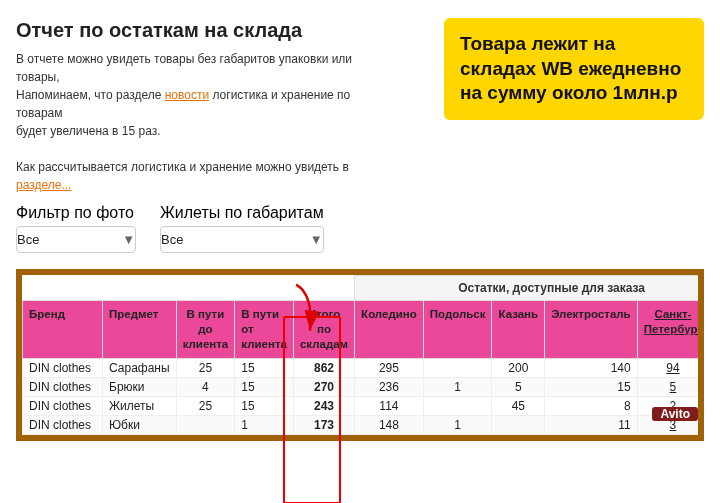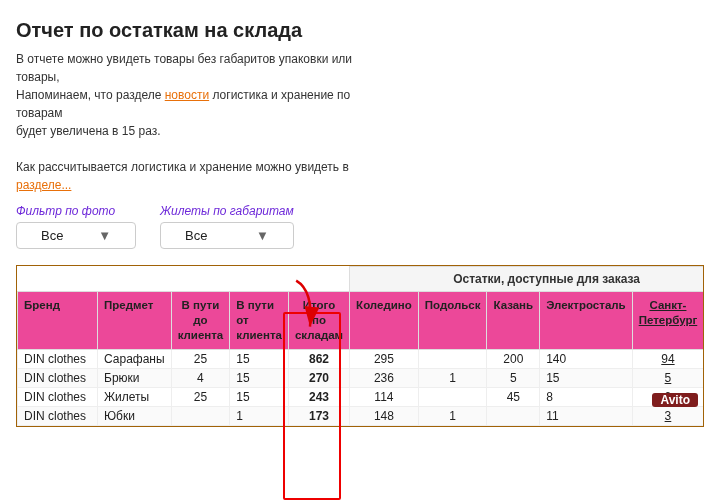--- a/index.html
+++ b/index.html
@@ -71,51 +71,50 @@
       align-items: flex-end;
     }
 
     .filter-group {
       display: flex;
       flex-direction: column;
       gap: 4px;
     }
 
     .filter-label {
-      font-size: 12px;
-      color: #6d28d9;
-      font-style: italic;
+      font-size: 16px;
+      color: #000000;
     }
 
     .filter-select {
       display: flex;
       align-items: center;
       border: 1px solid #ccc;
       border-radius: 4px;
-      padding: 5px 24px;
+      padding: 5px 0;
       min-width: 120px;
       background: #fff;
       cursor: pointer;
       justify-content: space-between;
       font-size: 13px;
     }
 
     .filter-select span.arrow {
       margin-left: 10px;
       color: #666;
     }
 
     .table-section {
       position: relative;
       margin-top: 6px;
     }
 
     .table-wrapper {
       overflow: hidden;
-      border: 1px solid #a16207;
+      border: 6px solid #a16207;
       border-radius: 0;
     }
 
     table {
       border-collapse: collapse;
       width: 100%;
       font-size: 12px;
     }
 
     .group-header-row td {
@@ -161,21 +160,21 @@
     }
 
     .col-brand { min-width: 80px; }
     .col-predmet { min-width: 66px; }
     .col-put-do { min-width: 40px; text-align: center; }
     .col-put-ot { min-width: 40px; }
     .col-itogo { min-width: 54px; text-align: center; font-weight: 600; }
     .col-kolodino { min-width: 40px; text-align: center; }
     .col-podolsk { min-width: 40px; text-align: center; }
     .col-kazan { min-width: 40px; text-align: center; }
-    .col-electrostal { min-width: 56px; text-align: left; }
+    .col-electrostal { min-width: 56px; text-align: right; }
     .col-spb { min-width: 54px; text-align: center; text-decoration: underline; }
     .col-kras { min-width: 28px; text-align: center; }
 
     
     .highlight-overlay {
       position: absolute;
       border: 2.5px solid #e00;
       border-radius: 2px;
       pointer-events: none;
       z-index: 10;
@@ -214,20 +213,21 @@
   <div class="header-area">
     <div class="header-text">
       <div class="page-title">Отчет по остаткам на склада</div>
       <div class="description">
         <span>В отчете можно увидеть товары без габаритов упаковки или товары,</span><br>
         <span>Напоминаем, что разделе </span><a href="#">новости</a><span> логистика и хранение по товарам</span><br>
         <span>будет увеличена в 15 раз.</span><br><br>
         <span>Как рассчитывается логистика и хранение можно увидеть в </span><a href="#">разделе...</a>
       </div>
     </div>
+    <div class="yellow-banner">Товара лежит на складах WB ежедневно на сумму около 1млн.р</div>
   </div>
 
   <div class="filters-row">
     <div class="filter-group">
       <div class="filter-label">Фильтр по фото</div>
       <div class="filter-select">
         <span>Все</span>
         <span class="arrow">▼</span>
       </div>
     </div>

